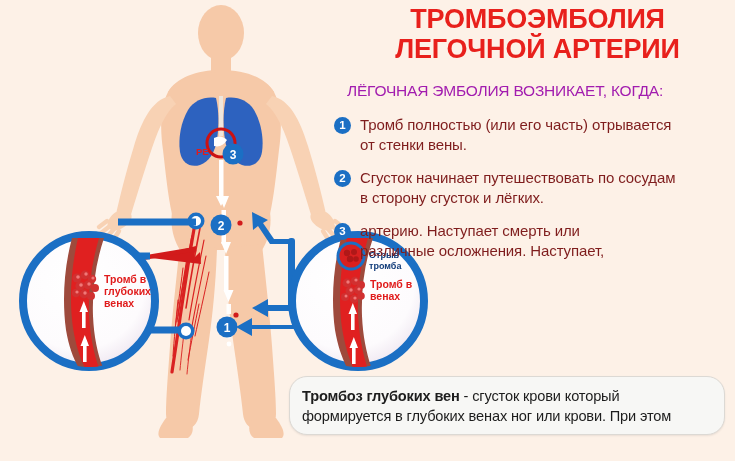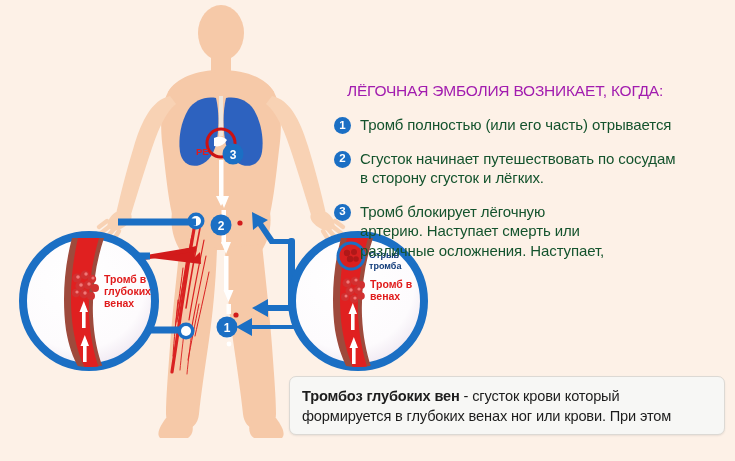--- a/index.html
+++ b/index.html
@@ -38,30 +38,30 @@
   .badge{
     position:absolute;left:0;top:2px;
     width:17px;height:17px;border-radius:50%;
     background:#1B6FC4;
     color:#ffffff;
     font-size:11.5px;font-weight:bold;
     display:flex;align-items:center;justify-content:center;
     line-height:1;
   }
   .step-text{
-    color:#14532d;font-size:15px;line-height:19.5px;
+    color:#7f1d1d;font-size:15px;line-height:19.5px;
     letter-spacing:-0.1px;
   }
 
   
   .infobox{
     position:absolute;left:289px;top:376px;width:436px;
     background:#F7F7F5;
     border:1px solid #DCD9D4;
-    border-radius:7px;
+    border-radius:18px;
     padding:9px 12px 8px 12px;
     box-sizing:border-box;
     box-shadow:0 1px 2px rgba(0,0,0,.08);
   }
   .infobox .line{
     color:#1D1D1D;font-size:14.6px;line-height:20px;letter-spacing:-0.15px;
   }
   .infobox b{font-weight:bold;}
 
   
@@ -328,41 +328,45 @@
           <path d="M349.5 348 L 358 348 L 353.8 337 Z"></path>
         </g>
       </g>
       <text class="cap-blue" x="369" y="258" font-size="9">Отрыв</text>
       <text class="cap-blue" x="369" y="269" font-size="9">тромба</text>
       <text class="cap-red" x="370" y="288" font-size="10.5">Тромб в</text>
       <text class="cap-red" x="370" y="300" font-size="10.5">венах</text>
     </g>
   </svg>
 
+  <div class="title">
+    <div>ТРОМБОЭМБОЛИЯ</div>
+    <div>ЛЕГОЧНОЙ АРТЕРИИ</div>
+  </div>
 
   <div class="subtitle">ЛЁГОЧНАЯ ЭМБОЛИЯ ВОЗНИКАЕТ, КОГДА:</div>
 
   <div class="steps">
     <div class="step">
       <div class="badge">1</div>
       <div class="step-text">
         <div>Тромб полностью (или его часть) отрывается</div>
+        <div>от стенки вены.</div>
       </div>
     </div>
     <div class="step">
       <div class="badge">2</div>
       <div class="step-text">
         <div>Сгусток начинает путешествовать по сосудам</div>
         <div>в сторону сгусток и лёгких.</div>
       </div>
     </div>
     <div class="step">
       <div class="badge">3</div>
       <div class="step-text">
-        <div>Тромб блокирует лёгочную</div>
         <div>артерию. Наступает смерть или</div>
         <div>различные осложнения. Наступает,</div>
       </div>
     </div>
   </div>
 
   <div class="infobox">
     <div class="line">
       <b>Тромбоз глубоких вен</b><span> - сгусток крови который</span>
     </div>

